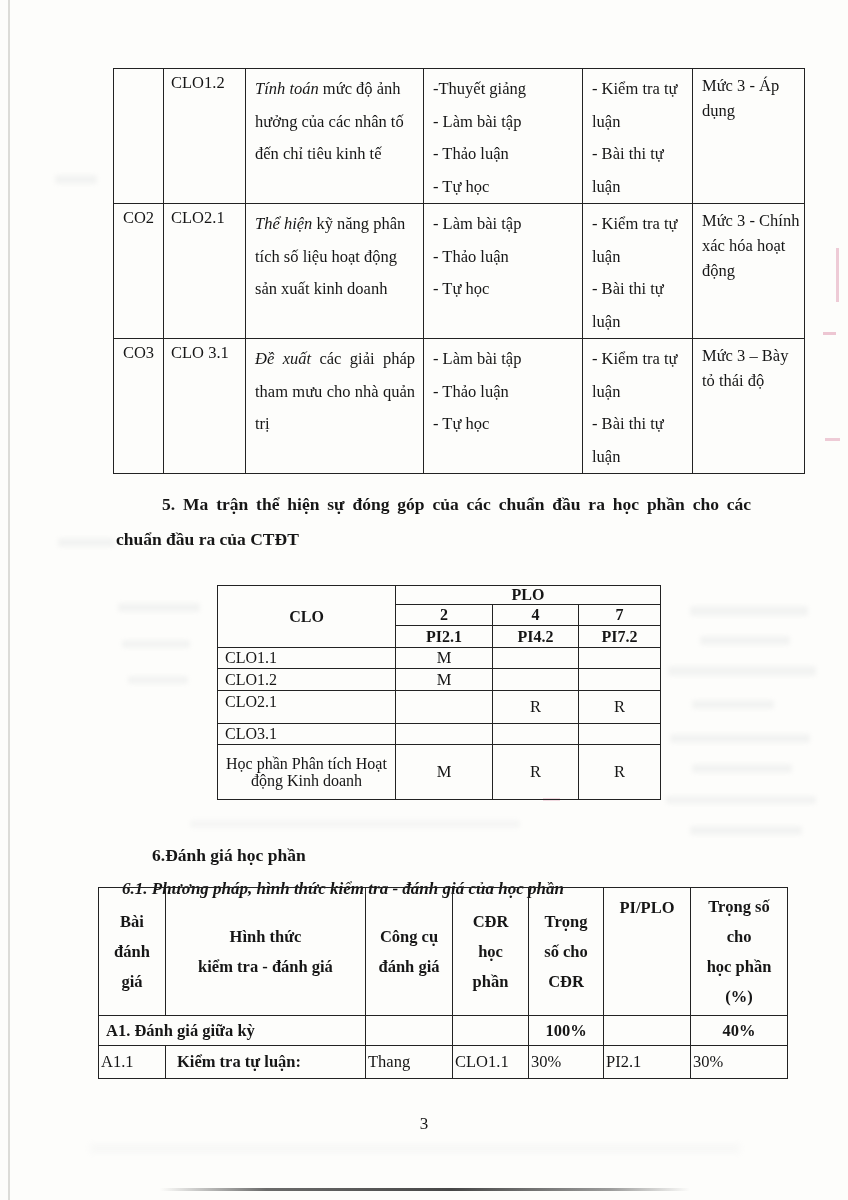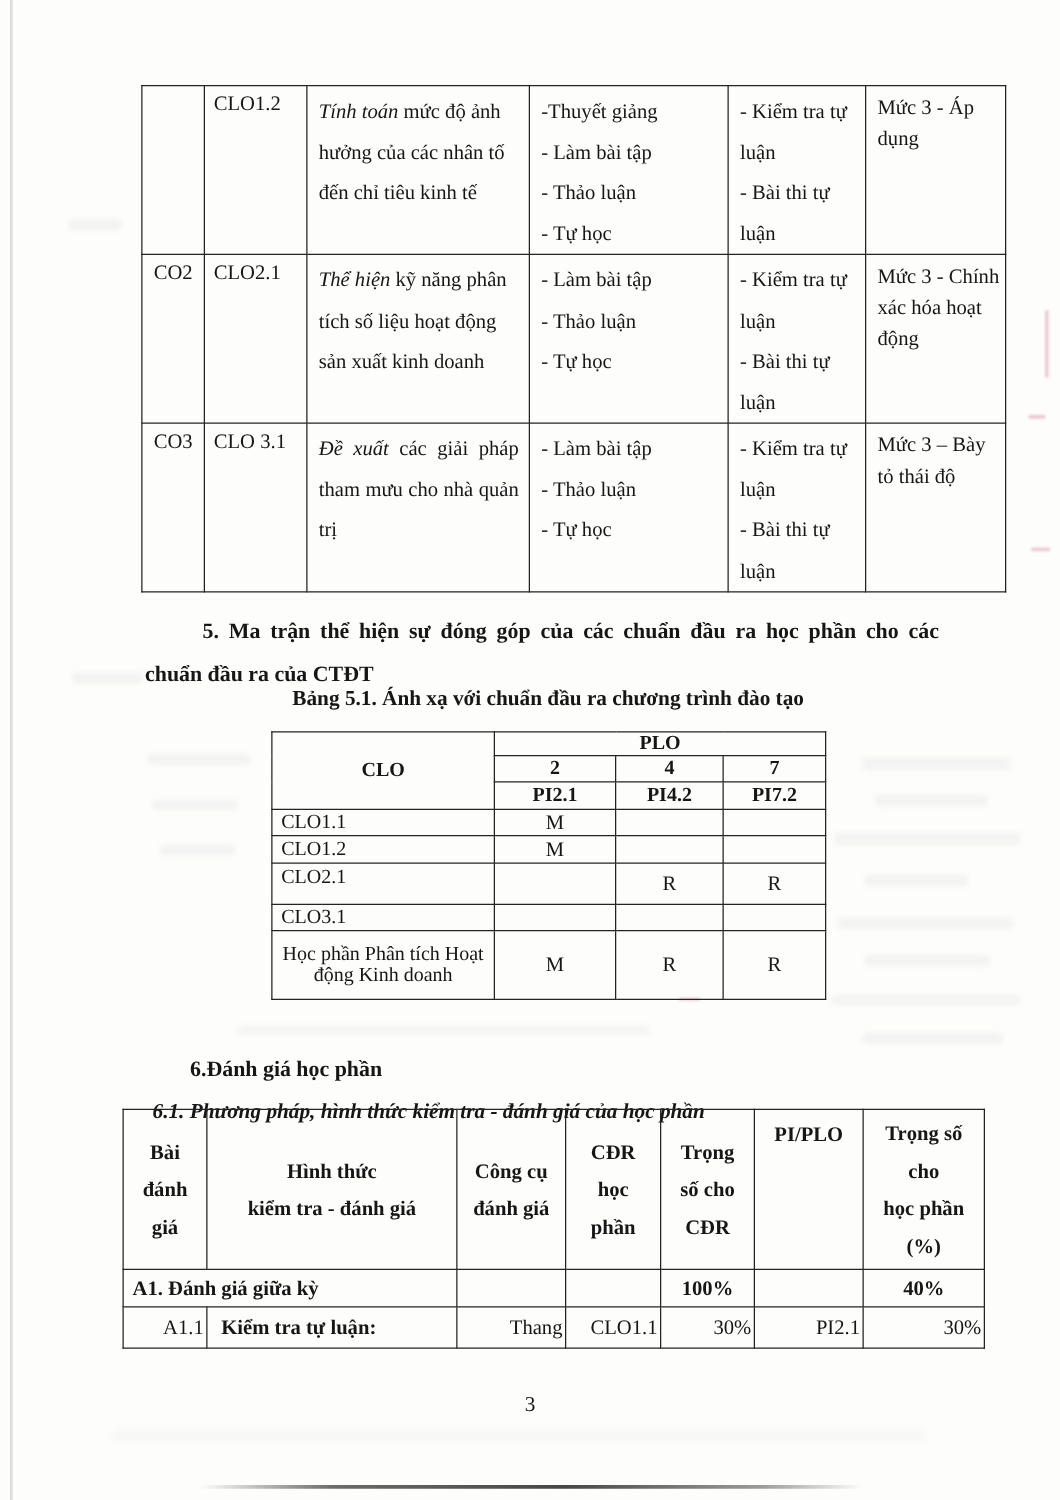--- a/index.html
+++ b/index.html
@@ -54,21 +54,21 @@
   .ass-t{left:98px;top:887px;width:689px;font-size:16.5px;}
   .ass-t td{padding:0 2px;vertical-align:middle;}
   .ass-t .hrow{height:128px;}
   .ass-t .hcell{font-weight:bold;text-align:center;}
   .ass-t .hcell span{display:block;line-height:30px;}
   .ass-t .top-al{vertical-align:top;padding-top:5px;}
   .ass-t .grow{height:30px;}
   .ass-t .drow{height:33px;}
   .ass-t .glabel{font-weight:bold;text-align:left;padding-left:7px;}
   .ass-t .b{font-weight:bold;text-align:center;}
-  .ass-t .ctr{text-align:right;}
+  .ass-t .ctr{text-align:left;}
   .ass-t .form{font-weight:bold;text-align:left;padding-left:11px;}
   
   .h5-block{position:absolute;left:116px;top:487px;width:678px;
     font-weight:bold;font-size:17.5px;line-height:35px;}
   .h5-block .l1{text-indent:46px;word-spacing:3.5px;display:block;}
   .h5-block .l2{display:block;}
   .caption51{position:absolute;left:217px;top:549px;width:443px;text-align:center;
     font-weight:bold;font-size:17px;}
   .h6{position:absolute;left:152px;top:845px;font-weight:bold;font-size:17.5px;}
   .h61{position:absolute;left:122px;top:879px;font-weight:bold;font-style:italic;font-size:17px;}
@@ -157,21 +157,20 @@
       </td>
       <td class="c-lvl"><span>Mức 3 – Bày tỏ thái độ</span></td>
     </tr>
   </tbody>
     </table>
 
   <div class="h5-block">
     <span class="l1">5. Ma trận thể hiện sự đóng góp của các chuẩn đầu ra học phần cho các</span>
     <span class="l2">chuẩn đầu ra của CTĐT</span>
   </div>
-  <div class="caption51">Bảng 5.1. Ánh xạ với chuẩn đầu ra chương trình đào tạo</div>
 
   <table class="plo-t">
     <colgroup>
         <col style="width:178px">
         <col style="width:97px">
         <col style="width:86px">
         <col style="width:82px">
       </colgroup>
     <tbody>
         <tr class="r-plo">

